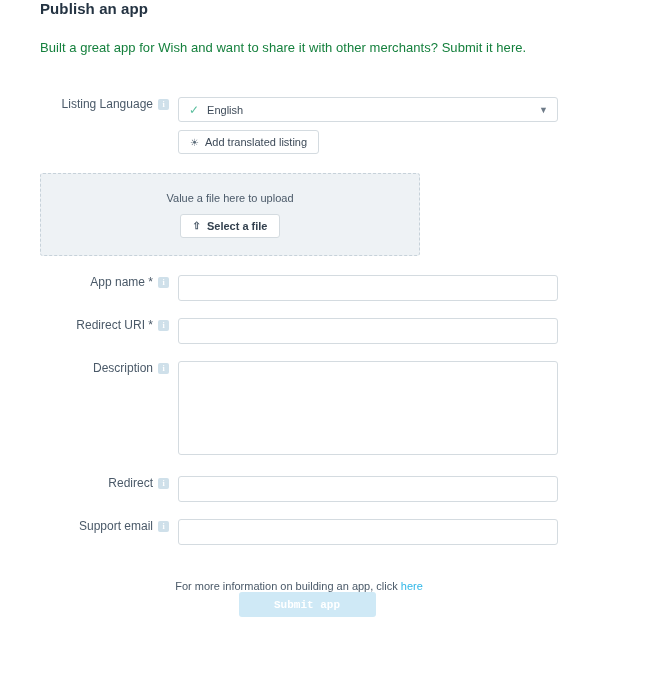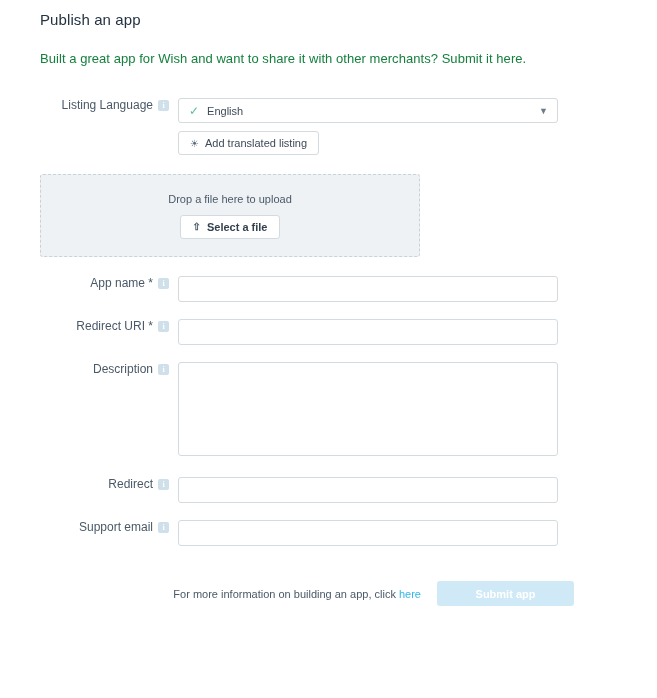--- a/index.html
+++ b/index.html
@@ -16,35 +16,34 @@
   }
   .page {
     position: relative;
     width: 657px;
     height: 698px;
     box-sizing: border-box;
     padding: 0 40px;
   }
   .page-title {
     font-size: 15px;
-    font-weight: normal;
+    font-weight: bold;
     color: #243342;
     margin: 0;
-    padding-top: 11px;
     letter-spacing: 0.1px;
   }
   .page-subtitle {
     font-size: 13px;
     color: #15803d;
     margin: 0;
     padding-top: 23px;
     letter-spacing: 0.05px;
   }
   .form {
-    margin-top: 32px;
+    margin-top: 42px;
   }
   .row {
     display: flex;
     align-items: flex-start;
     margin-bottom: 11px;
   }
   .label-col {
     width: 138px;
     flex: 0 0 138px;
     text-align: right;
@@ -196,40 +195,42 @@
   textarea.ta-value { height: 68px; }
   textarea.ta-desc  { height: 94px; }
 
   
   .footer {
     display: flex;
     align-items: center;
     justify-content: flex-end;
     margin-top: 35px;
     padding-right: 43px;
+    flex-direction: column;
   }
   .footer-note {
     font-size: 11px;
     color: #4a5968;
     margin-right: 16px;
   }
   .footer-note a {
     color: #2fb7e8;
     text-decoration: none;
   }
   .submit-btn {
     width: 137px;
     height: 25px;
     background: #cfe9f6;
     border: none;
     border-radius: 3px;
     color: #ffffff;
     font-size: 11px;
     font-weight: bold;
     cursor: default;
+    font-family: Liberation Mono, monospace;
   }
   .row-gap-lg { margin-bottom: 17px; }
   .row-gap-xl { margin-bottom: 19px; }
 </style>
 </head>
 <body>
 
 <div class="page">
 
   <h1 class="page-title">Publish an app</h1>
@@ -250,21 +251,21 @@
         <button class="translated-btn">
           <span class="globe-icon">☀</span>
           <span>Add translated listing</span>
         </button>
       </div>
     </div>
 
     <div class="row row-gap-xl">
       <div class="field-col">
         <div class="dropzone">
-          <div class="dropzone-text">Drop a file here to upload</div>
+          <div class="dropzone-text">Value a file here to upload</div>
           <button class="select-file-btn">
             <span class="upload-icon">⇧</span>
             <span>Select a file</span>
           </button>
         </div>
       </div>
     </div>
 
     <div class="row row-gap-lg">
       <div class="label-col">

